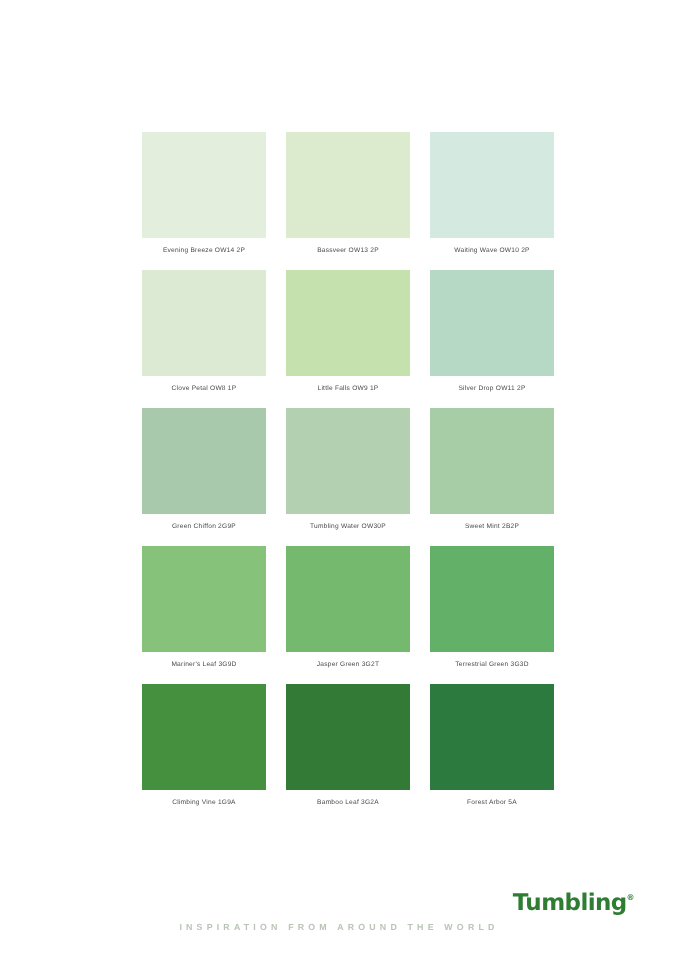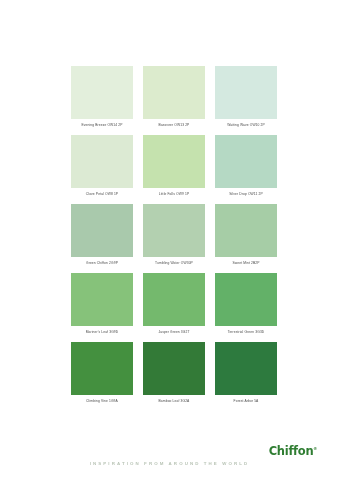--- a/index.html
+++ b/index.html
@@ -139,16 +139,16 @@
       </div>
       <div class="swatch-cell">
         <div class="swatch-chip" style="background: rgb(45, 122, 62);"></div>
         <div class="swatch-label">Forest Arbor 5A</div>
       </div>
     </div>
 
   <div id="footer-tagline">INSPIRATION FROM AROUND THE WORLD</div>
 
   <div id="brand-logo">
-    <span>Chiffon</span><span class="logo-tm">®</span>
+    <span>Tumbling</span><span class="logo-tm">®</span>
   </div>
 
 </div>
 
 </body></html>

